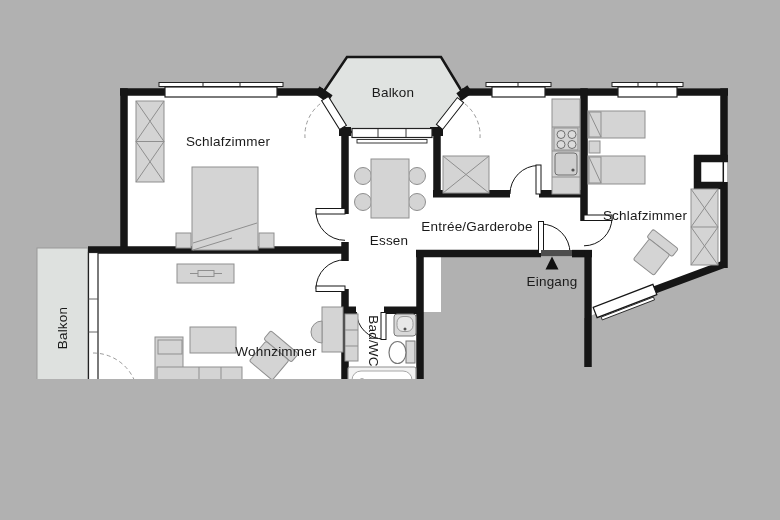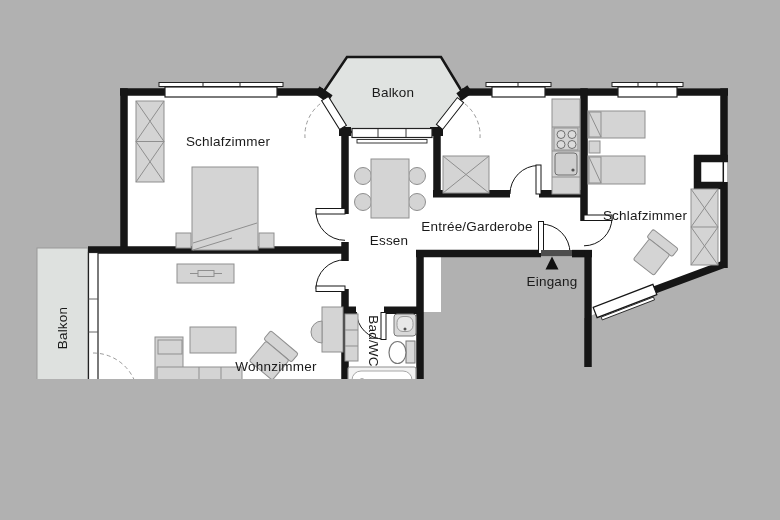--- a/index.html
+++ b/index.html
@@ -272,18 +272,18 @@
   </g>
 </svg>
 
 <div>
   <div class="lbl" style="left:393px; top:92px;">Balkon</div>
   <div class="lbl" style="left:228px; top:141px;">Schlafzimmer</div>
   <div class="lbl" style="left:645px; top:215px;">Schlafzimmer</div>
   <div class="lbl" style="left:389px; top:240px;">Essen</div>
   <div class="lbl" style="left:477px; top:226px;">Entrée/Garderobe</div>
   <div class="lbl" style="left:552px; top:281px;text-align:center;">Eingang</div>
-  <div class="lbl" style="left:276px; top:366px;">Wohnzimmer</div>
+  <div class="lbl" style="left:276px; top:351px;">Wohnzimmer</div>
   <div class="lbl rot90" style="left:373px; top:341px;">Bad/WC</div>
   <div class="lbl rot270" style="left:62px;  top:328px;">Balkon</div>
 </div>
 
 </div>
 
 </body></html>

